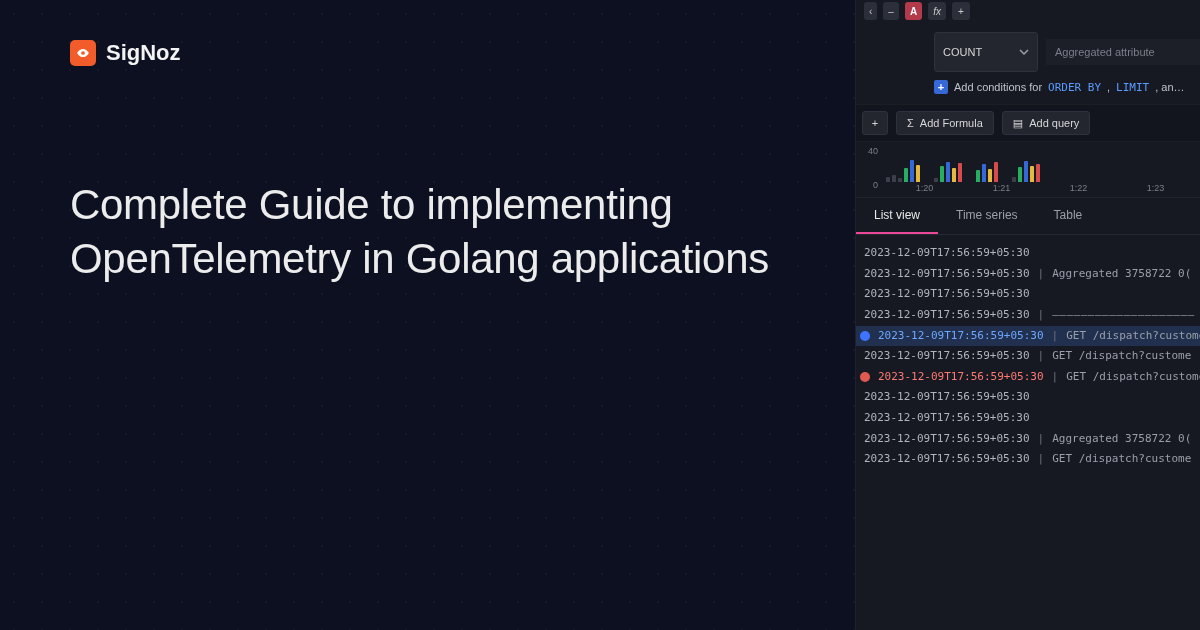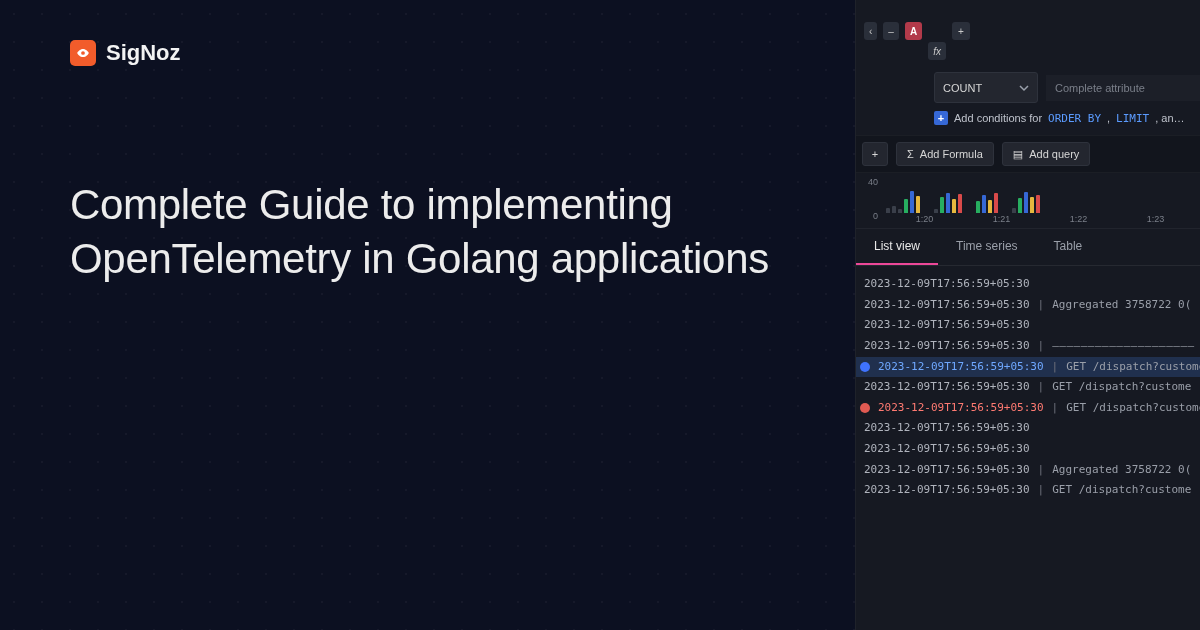--- a/index.html
+++ b/index.html
@@ -65,38 +65,38 @@
   display: flex; align-items: center; gap: 6px;
   padding: 2px 0 6px 8px;
 }
 .chip {
   height: 18px; padding: 0 5px;
   display: inline-flex; align-items: center; justify-content: center;
   border-radius: 3px; font-size: 10px;
   background: #2a2f3a; color: #c9c9c9;
 }
 .chip-a { background: #b23a4a; color: #fff; font-weight: 600; }
-.chip-fx { font-style: italic; margin-top: 40px; }
+.chip-fx { font-style: italic; }
 .chip-plus { width: 18px; padding: 0; }
 .search-filters {
   margin: 4px 0 0 78px;
   height: 26px;
   background: #23262f;
   border: 1px solid #2e323c;
   border-radius: 3px;
   display: flex; align-items: center;
   padding: 0 10px;
   color: #7a7f89;
 }
 .agg-row {
   margin: 6px 0 0 78px;
   display: flex; gap: 8px; align-items: center;
 }
 .select-count {
-  height: 31px; width: 104px;
+  height: 40px; width: 104px;
   background: #23262f; border: 1px solid #2e323c; border-radius: 3px;
   display: flex; align-items: center; justify-content: space-between;
   padding: 0 8px; color: #d6d6d6; font-size: 11px;
 }
 .chev { width: 10px; height: 10px; }
 .agg-attr {
   height: 26px; flex: 1;
   background: #1c1f28; border: 1px solid #2e323c00;
   display: flex; align-items: center; padding: 0 8px;
   color: #7a7f89;
@@ -227,21 +227,21 @@
 
 
     <div class="agg-row">
       <div class="select-count">
         <span>COUNT</span>
         <svg class="chev" viewBox="0 0 10 10">
             <path d="M1 3 L5 7 L9 3" stroke="#9aa0ab" stroke-width="1.5" fill="none"></path>
           </svg>
       </div>
       <div class="agg-attr">
-        <span>Complete attribute</span>
+        <span>Aggregated attribute</span>
       </div>
     </div>
 
     <div class="conditions">
       <span class="cond-plus">+</span>
       <span>Add conditions for</span>
       <span class="kw-order">ORDER BY</span>
       <span>,</span>
       <span class="kw-limit">LIMIT</span>
       <span>, an…</span>

